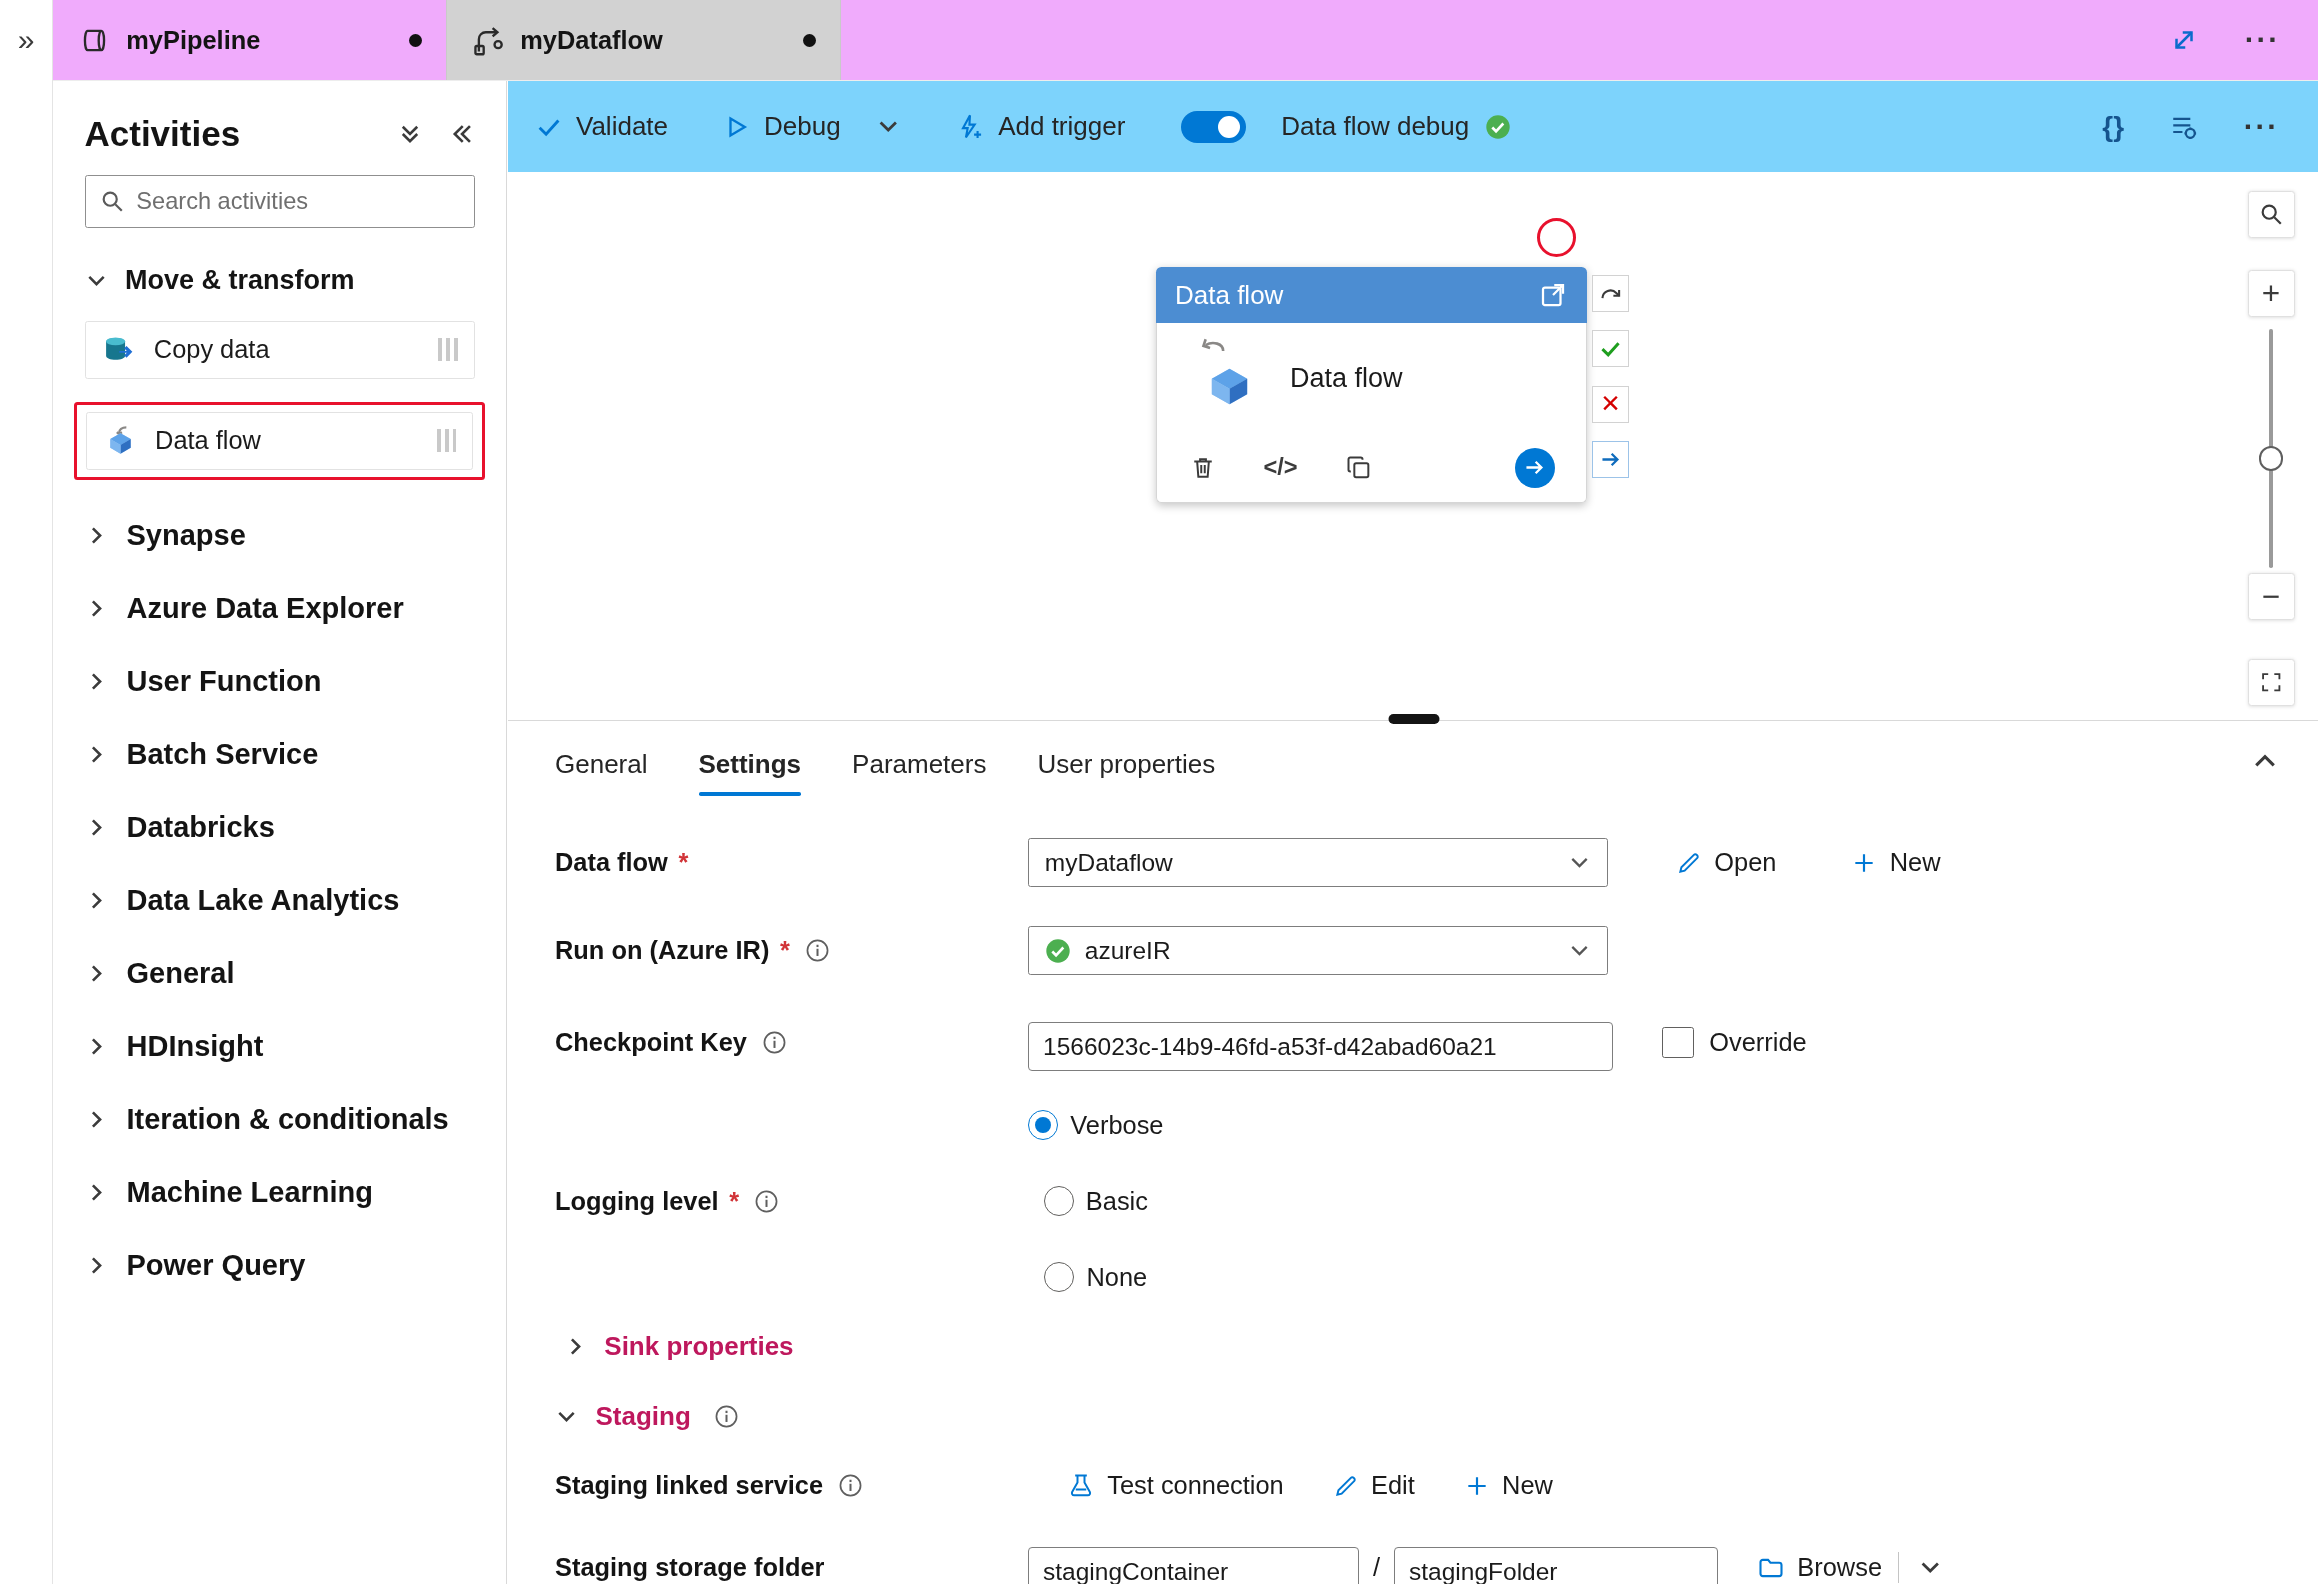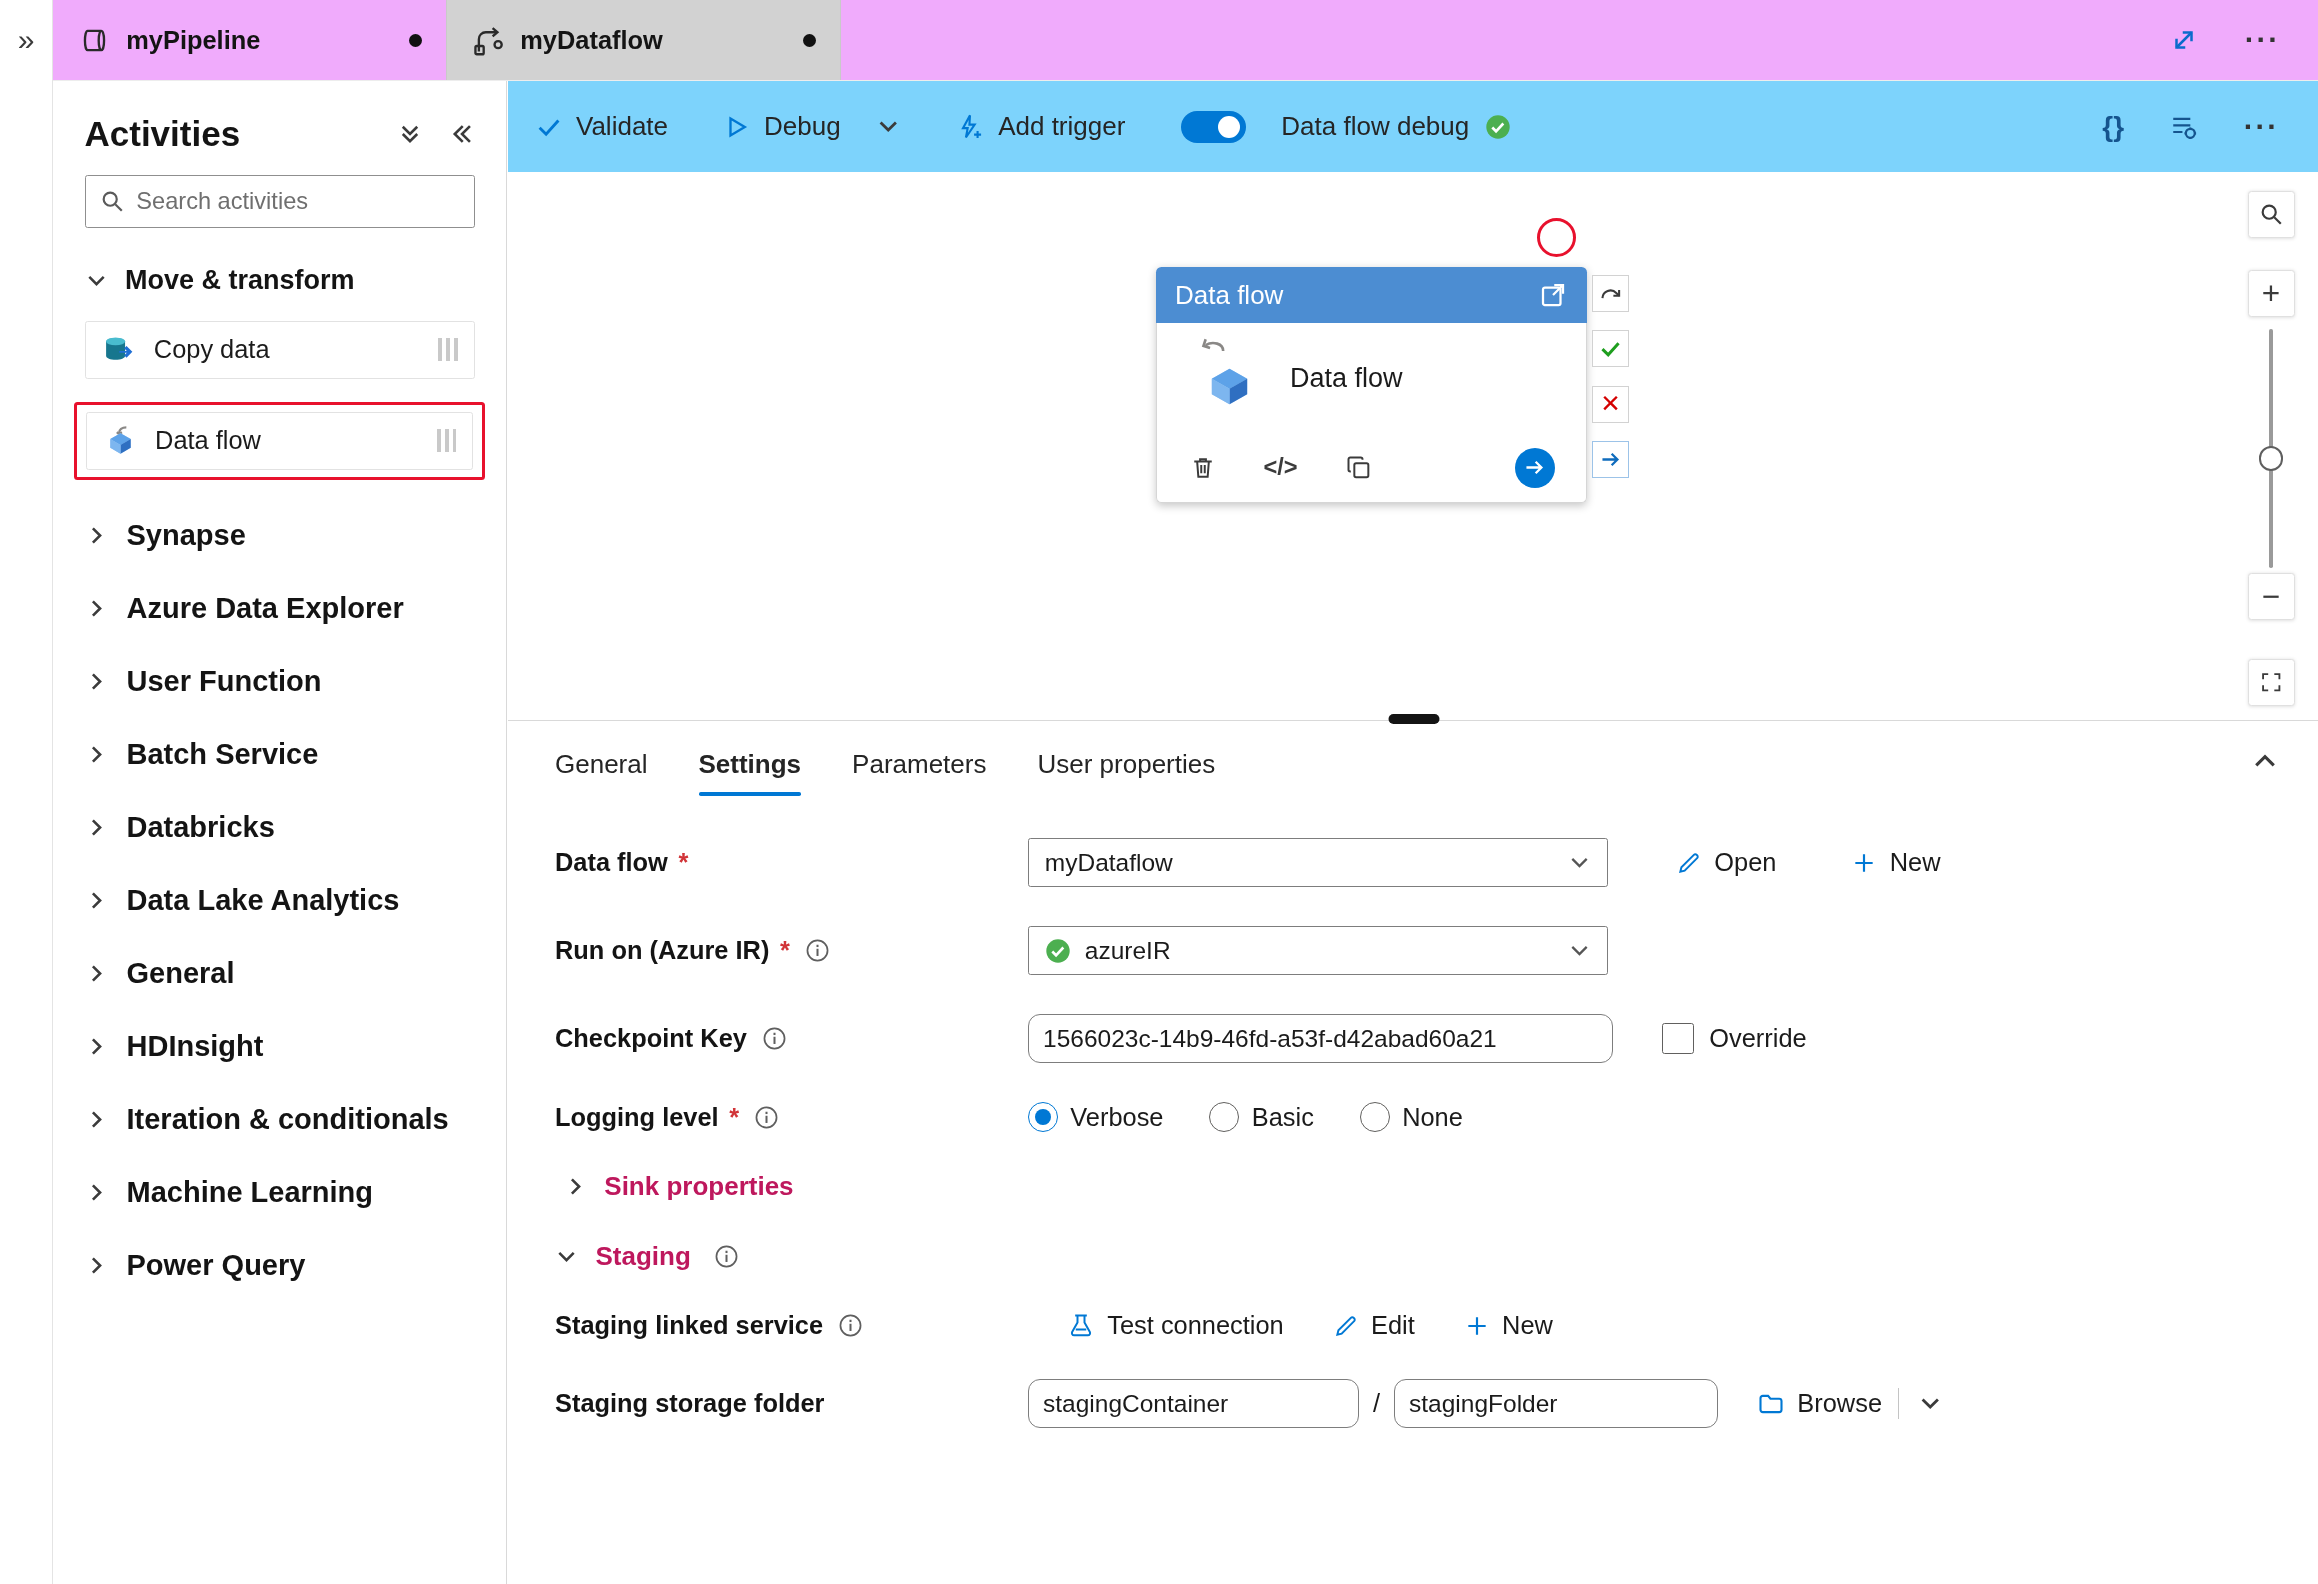--- a/index.html
+++ b/index.html
@@ -97,28 +97,28 @@
   .ptab.active::after { content:""; position:absolute; left:0; right:0; bottom:0; height:4.4px; background:#0078d4; border-radius:1.8px; }
   .panel-collapse { position:absolute; right:40px; top:26px; color:#3b3b3b; }
 
   .form { margin-top:42px; }
   .frow { display:flex; align-items:center; margin-bottom:39px; }
   .flabel { width:473px; display:flex; align-items:center; gap:8.8px; font-size:25.4px; font-weight:700; color:#141414; }
   .req { color:#d13438; font-size:25.4px; margin-left:1.8px; }
   .info { display:inline-flex; margin-left:7px; }
   .dropdown { width:580px; height:49px; border:0.9px solid #7d7d7d; border-radius:2.6px; display:flex; align-items:center; padding:0 15.8px; gap:14px; cursor:pointer; background:#fff; }
   .dd-value { font-size:24.5px; color:#1b1b1b; flex:1; }
-  .text-input { height:49px; border:0.9px solid #7d7d7d; border-radius:12px; font-size:24.5px; color:#1b1b1b; padding:0 14px; font-family:inherit; outline:none; }
+  .text-input { height:49px; border:0.9px solid #7d7d7d; border-radius:4px; font-size:24.5px; color:#1b1b1b; padding:0 14px; font-family:inherit; outline:none;margin-top:8px; }
   .w-big { width:585px; }
   .link-item { display:flex; align-items:center; gap:12.3px; font-size:25.4px; color:#1b1b1b; cursor:pointer; }
   .ml-open { margin-left:68px; }
   .ml-link { margin-left:75px; }
   .checkbox { width:31.5px; height:31.5px; border:1.8px solid #61605e; border-radius:2.6px; background:#fff; cursor:pointer; }
   .cb-wrap { display:flex; align-items:center; gap:15.8px; margin-left:49px; cursor:pointer; font-size:25.4px; color:#1b1b1b; }
-  .radio-group { display:flex; align-items:center; gap:46px; }
+  .radio-group { display:flex; align-items:center; gap:46px;flex-direction:column; }
   .radio-opt { display:flex; align-items:center; gap:12.3px; cursor:pointer; font-size:25.4px; color:#1b1b1b; }
   .radio { width:30px; height:30px; border-radius:50%; border:1.8px solid #61605e; position:relative; background:#fff; }
   .radio.sel { border-color:#0078d4; }
   .radio.sel::after { content:""; position:absolute; inset:6.1px; border-radius:50%; background:#0078d4; }
   .section-toggle { display:flex; align-items:center; gap:17.5px; font-size:26px; font-weight:700; color:#be185d; cursor:pointer; margin-bottom:39px; }
   .slash { font-size:25.4px; color:#1b1b1b; margin:0 14px; }
   .w-cont { width:331px; }
   .w-fold { width:324px; }
   .vsep { width:0.9px; height:31.5px; background:#c4c4c4; margin:0 19px 0 15.8px; }
   .blue { color:#0078d4; }

